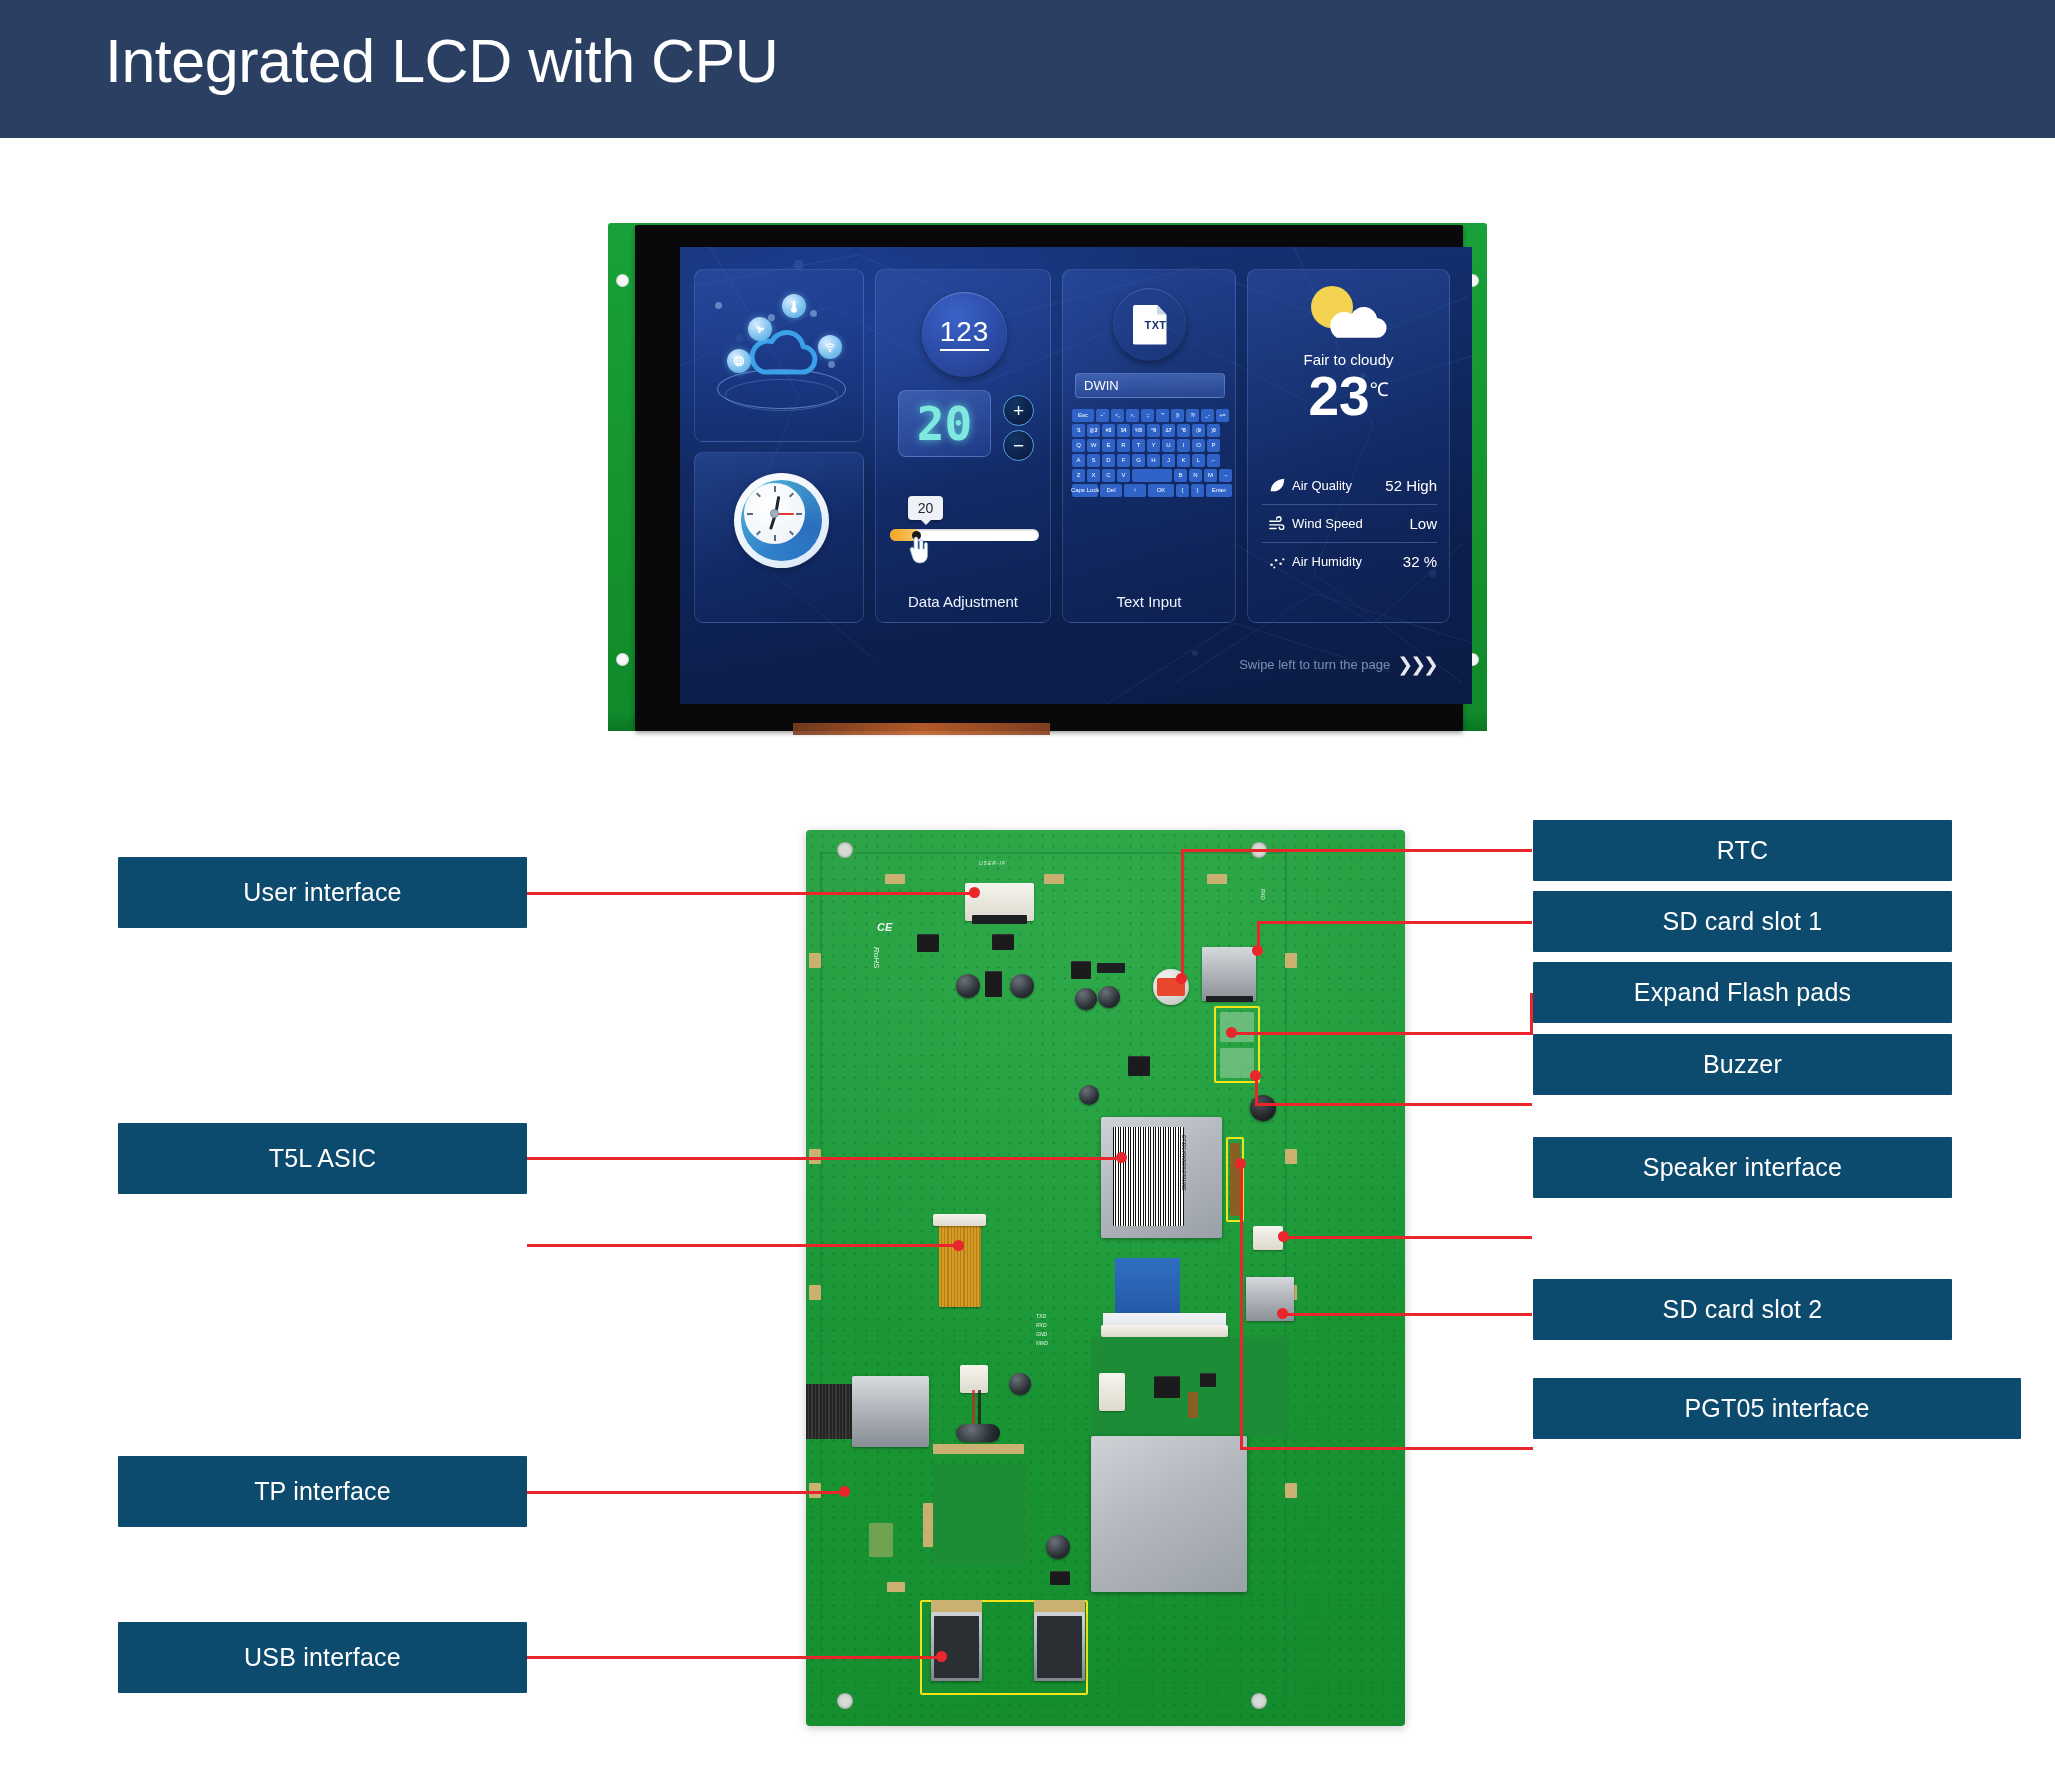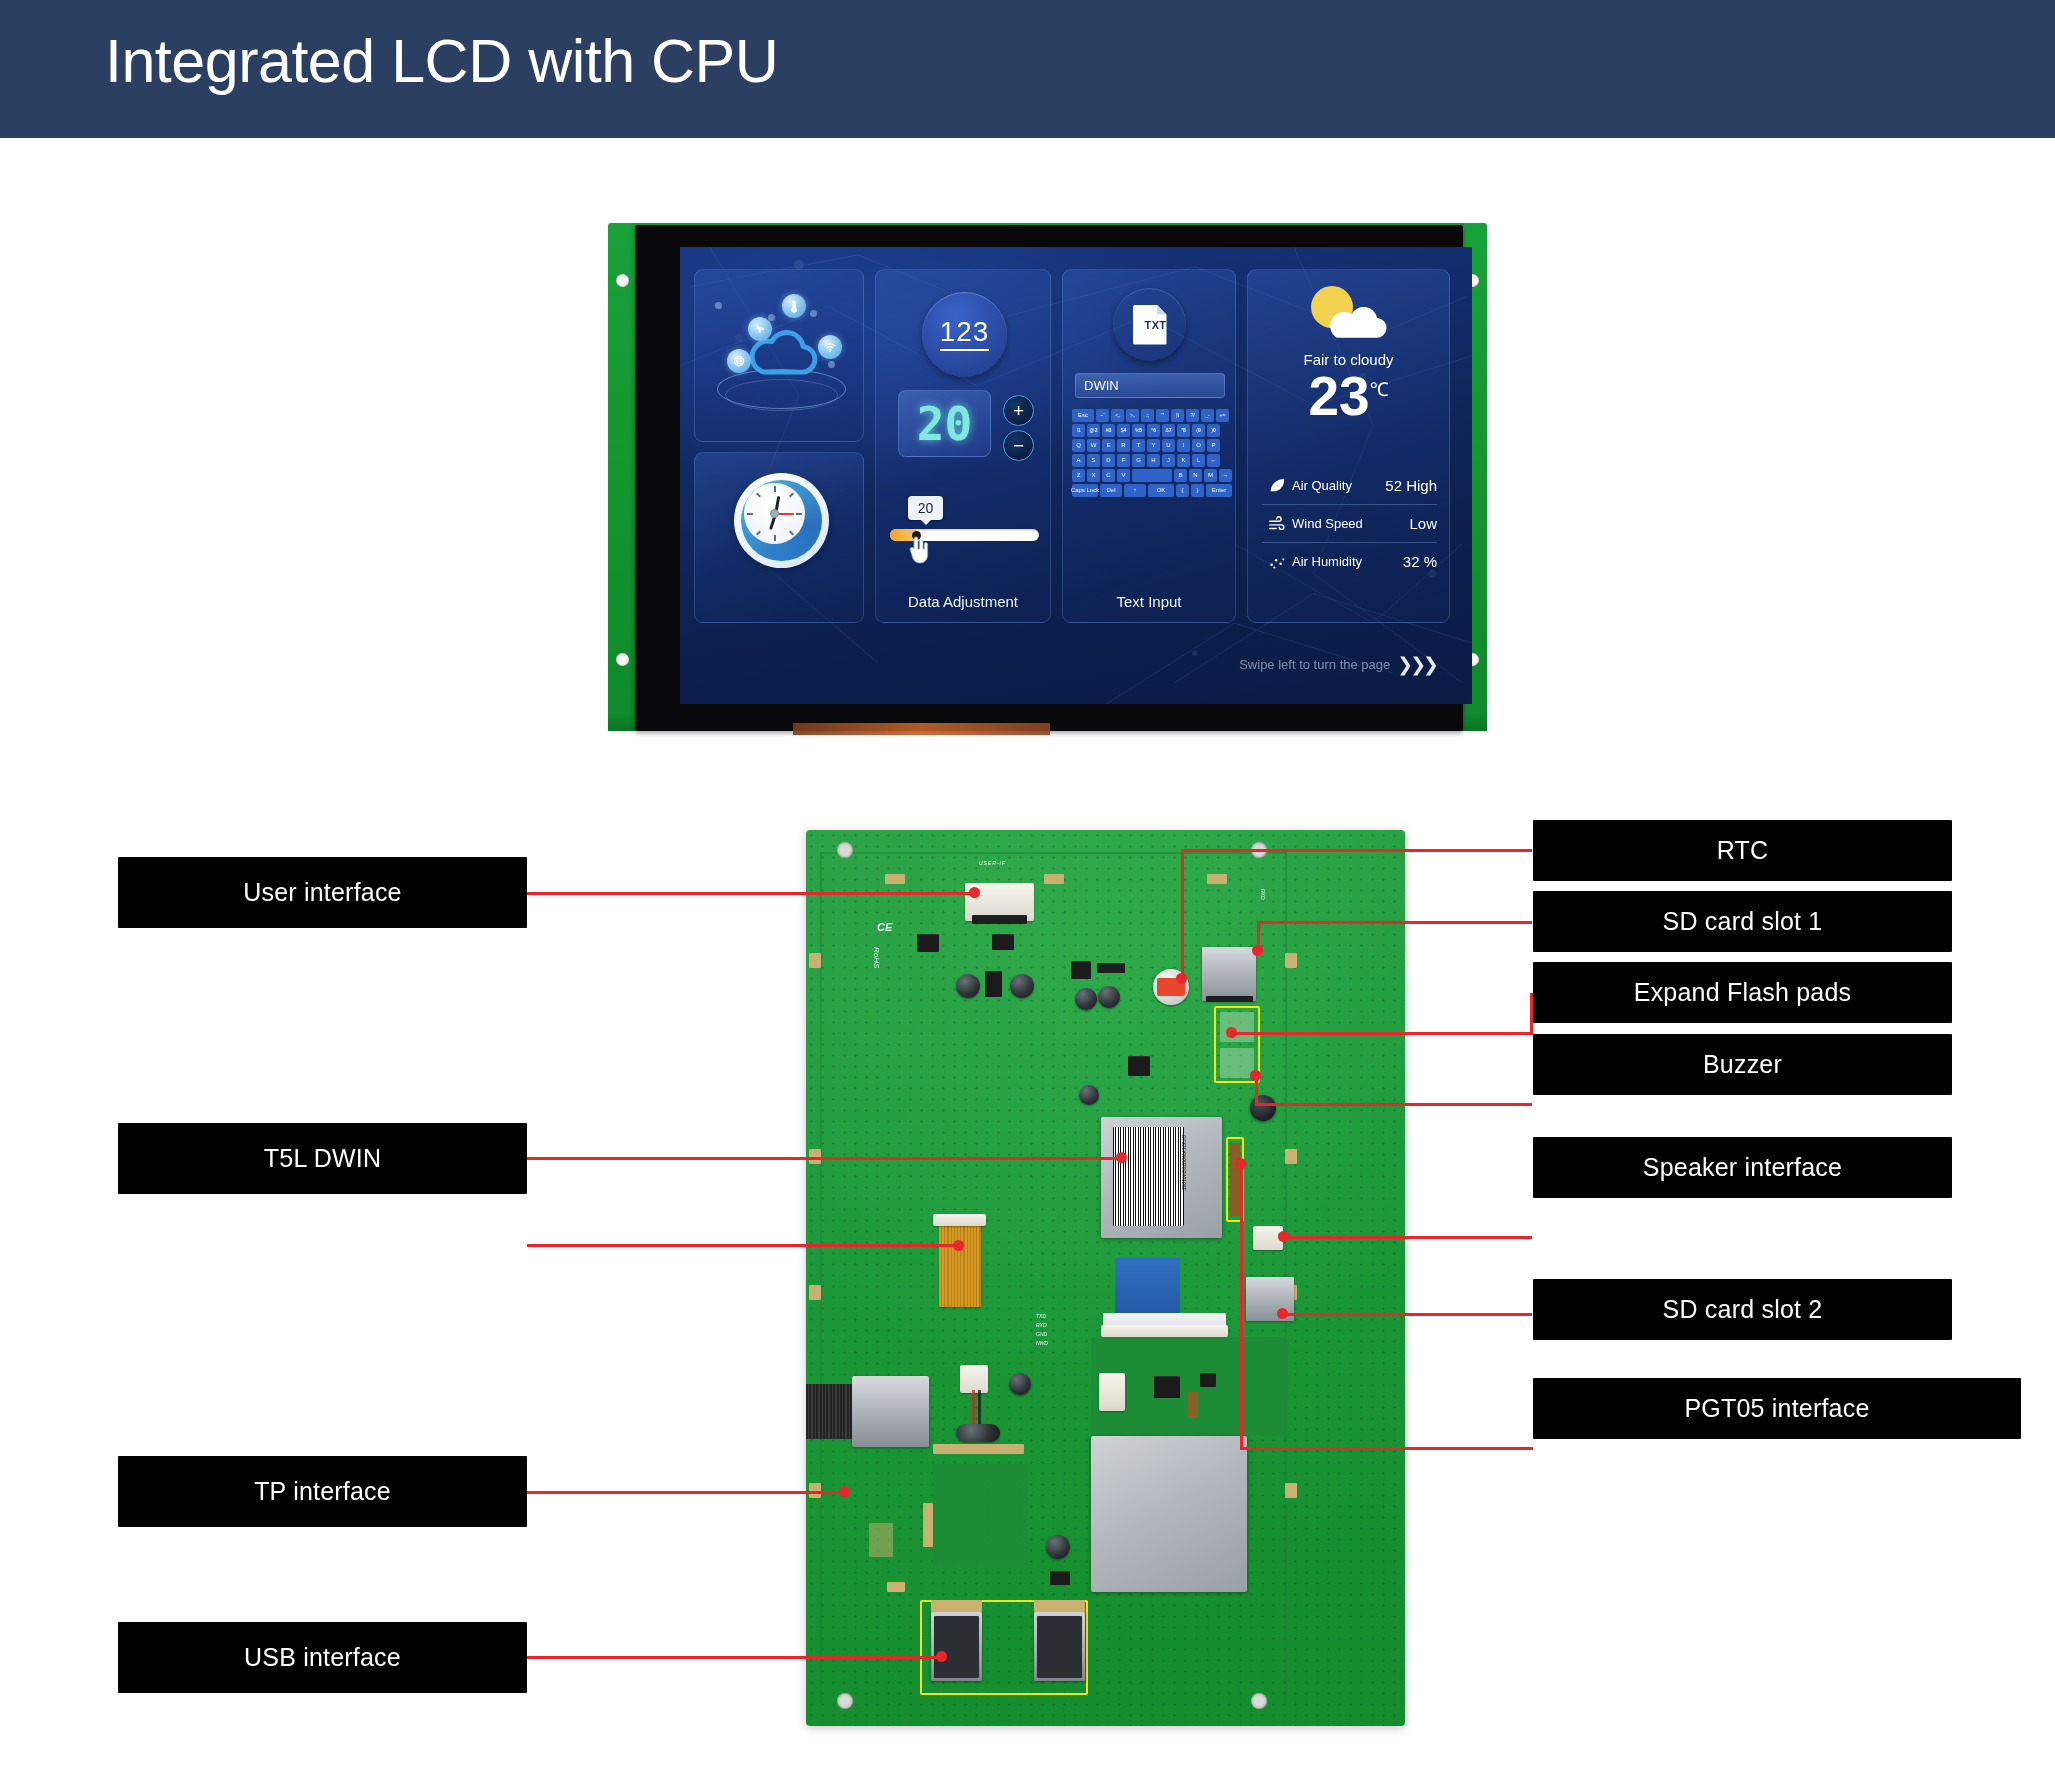--- a/index.html
+++ b/index.html
@@ -254,21 +254,21 @@
     background-image: repeating-linear-gradient(90deg,#111 0 1px, #fff 1px 2.4px, #111 2.4px 3.2px, #fff 3.2px 5px);
   }
   .usb-port { position:absolute; background: linear-gradient(180deg,#cfd3d8,#9aa0a7 70%,#7e848b); border-radius:1px; box-shadow:0 1px 3px rgba(0,0,0,.45); }
   .usb-port .slot { position:absolute; left:3px; top:4px; right:3px; bottom:3px; background:#2b2f33; border-radius:1px; }
   .sd-slot { position:absolute; background: linear-gradient(180deg,#d5d8dc,#a8adb3 60%,#8b9097); border-radius:1px; box-shadow:0 1px 3px rgba(0,0,0,.4); }
   .hl-yellow { position:absolute; border:2px solid #f2e41c; border-radius:2px; }
   .pinhdr { position:absolute; background:#1d1f22; border-radius:1px; }
 
   
   .callout {
-    position:absolute; background:#000000; color:#ffffff;
+    position:absolute; background:#0c4a6e; color:#ffffff;
     display:flex; align-items:center; justify-content:center;
     font-size:25px; letter-spacing:0.2px; border-radius:1px;
   }
   .leader { position:absolute; background:#e8262b; height:3px; }
   .leader-v { position:absolute; background:#e8262b; width:3px; }
   .dot-red { position:absolute; width:11px; height:11px; border-radius:50%; background:#e8262b; }
 </style>
 </head>
 <body>
 
@@ -724,21 +724,21 @@
     </div>
   </div>
 
   <div class="callout" style="left:118px; top:857px; width:409px; height:71px;">
     <span>User interface</span>
   </div>
   <div class="leader" style="left:527px; top:892px; width:447px;"></div>
   <div class="dot-red" style="left:969px; top:887px;"></div>
 
   <div class="callout" style="left:118px; top:1123px; width:409px; height:71px;">
-    <span>T5L DWIN</span>
+    <span>T5L ASIC</span>
   </div>
   <div class="leader" style="left:527px; top:1157px; width:594px;"></div>
   <div class="dot-red" style="left:1116px; top:1152px;"></div>
 
   <div class="leader" style="left:527px; top:1244px; width:432px;"></div>
   <div class="dot-red" style="left:953px; top:1240px;"></div>
 
   <div class="callout" style="left:118px; top:1456px; width:409px; height:71px;">
     <span>TP interface</span>
   </div>

